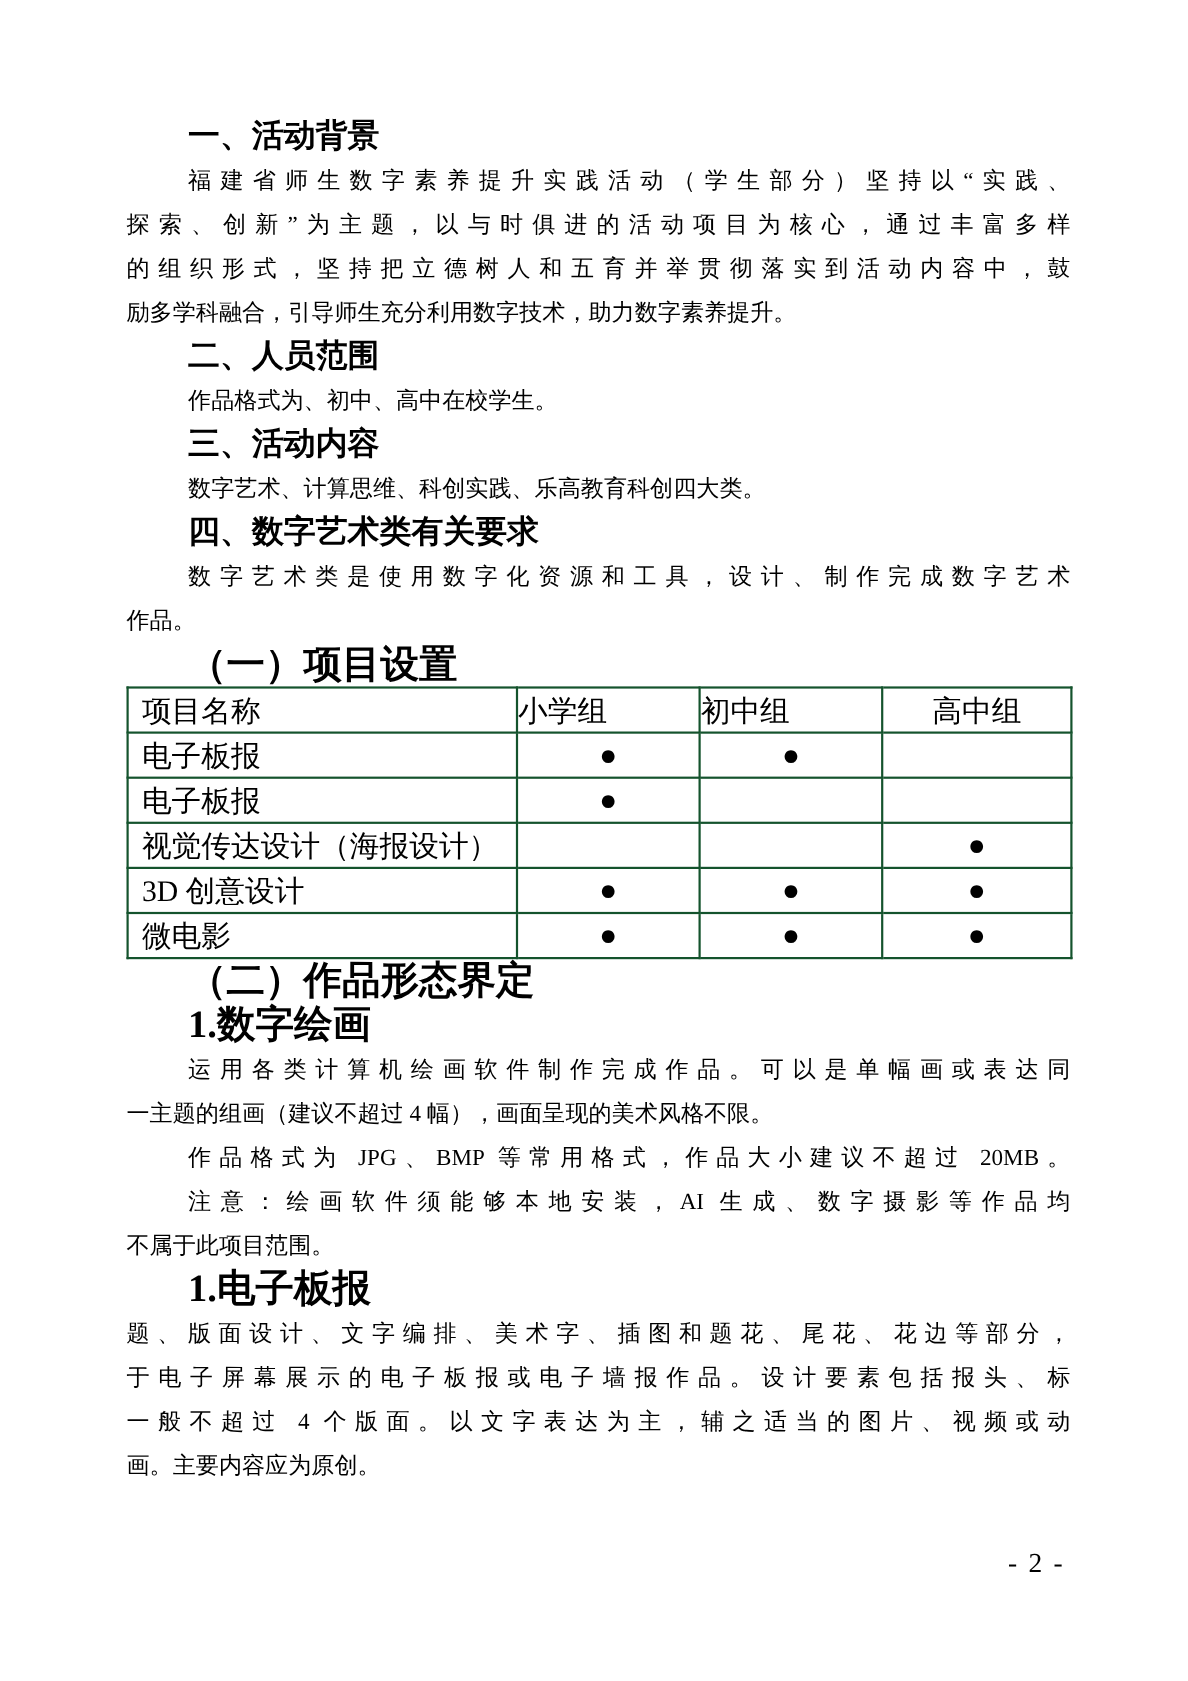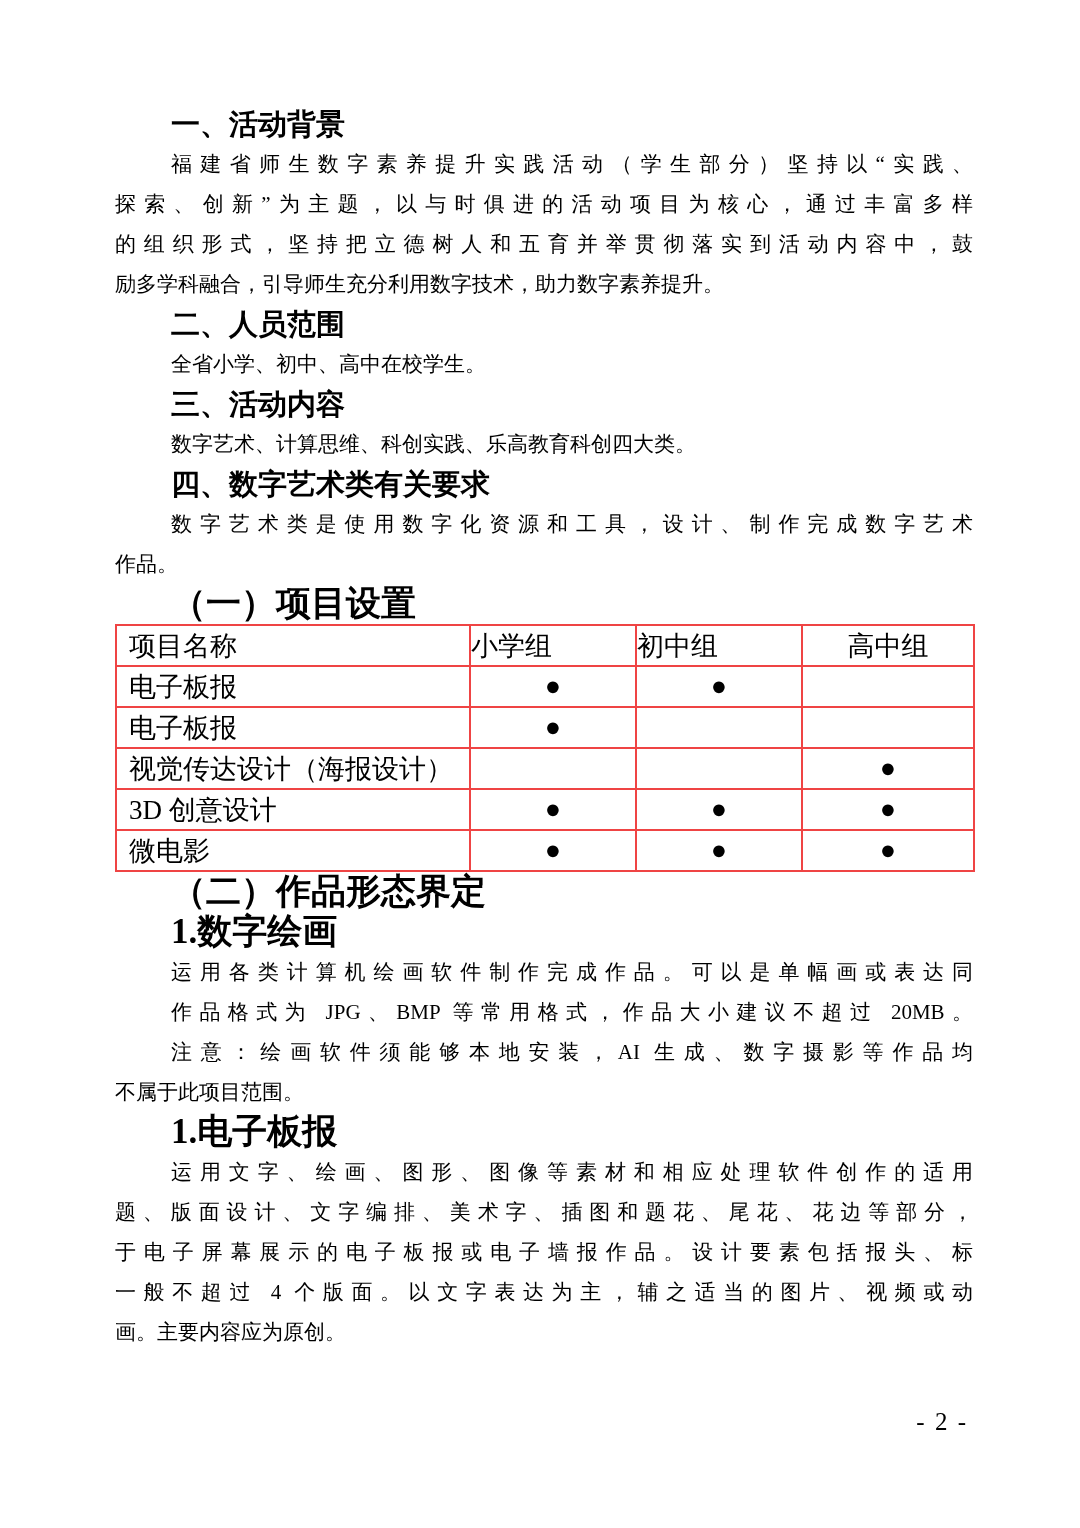--- a/index.html
+++ b/index.html
@@ -46,21 +46,21 @@
     line-height: 40px;
     text-indent: 56px;
   }
   table.projects {
     border-collapse: collapse;
     width: 858px;
     table-layout: fixed;
     margin: 0;
   }
   table.projects td {
-    border: 2px solid #ef4444;
+    border: 2px solid #14532d;
     height: 41px;
     font-family: "Liberation Serif", serif;
     font-size: 27px;
     vertical-align: middle;
     overflow: hidden;
   }
   td.cell-name { text-align: left; padding-left: 12px; width: 354px; }
   td.cell-group { text-align: left; width: 166px; }
   td.cell-group-last { text-align: center; width: 172px; }
   td.cell-dot { text-align: center; font-size: 22px; }
@@ -79,21 +79,21 @@
 <div class="page">
   <div class="content">
 
     <div class="h-hei">一、活动背景</div>
     <div class="line first fill">福建省师生数字素养提升实践活动（学生部分）坚持以“实践、</div>
     <div class="line fill">探索、创新”为主题，以与时俱进的活动项目为核心，通过丰富多样</div>
     <div class="line fill">的组织形式，坚持把立德树人和五育并举贯彻落实到活动内容中，鼓</div>
     <div class="line">励多学科融合，引导师生充分利用数字技术，助力数字素养提升。</div>
 
     <div class="h-hei">二、人员范围</div>
-    <div class="line first">全省小学、初中、高中在校学生。</div>
+    <div class="line first">作品格式为、初中、高中在校学生。</div>
 
     <div class="h-hei">三、活动内容</div>
     <div class="line first">数字艺术、计算思维、科创实践、乐高教育科创四大类。</div>
 
     <div class="h-hei">四、数字艺术类有关要求</div>
     <div class="line first fill">数字艺术类是使用数字化资源和工具，设计、制作完成数字艺术</div>
     <div class="line">作品。</div>
 
     <div class="h-kai">（一）项目设置</div>
 
@@ -135,26 +135,26 @@
           <td class="cell-group cell-dot">●</td>
           <td class="cell-group-last cell-dot">●</td>
         </tr>
       </tbody>
     </table>
 
     <div class="h-kai">（二）作品形态界定</div>
 
     <div class="h-kai">1.数字绘画</div>
     <div class="line first fill">运用各类计算机绘画软件制作完成作品。可以是单幅画或表达同</div>
+    <div class="line">一主题的组画（建议不超过 4 幅），画面呈现的美术风格不限。</div>
     <div class="line first fill">作品格式为 JPG、BMP 等常用格式，作品大小建议不超过 20MB。</div>
     <div class="line first fill">注意：绘画软件须能够本地安装，AI 生成、数字摄影等作品均</div>
     <div class="line">不属于此项目范围。</div>
 
     <div class="h-kai">1.电子板报</div>
-    <div class="line first fill">运用文字、绘画、图形、图像等素材和相应处理软件创作的适用</div>
     <div class="line fill">题、版面设计、文字编排、美术字、插图和题花、尾花、花边等部分，</div>
     <div class="line fill">于电子屏幕展示的电子板报或电子墙报作品。设计要素包括报头、标</div>
     <div class="line fill">一般不超过 4 个版面。以文字表达为主，辅之适当的图片、视频或动</div>
     <div class="line">画。主要内容应为原创。</div>
 
   </div>
 
   <div class="pageno">- 2 -</div>
 </div>
 

